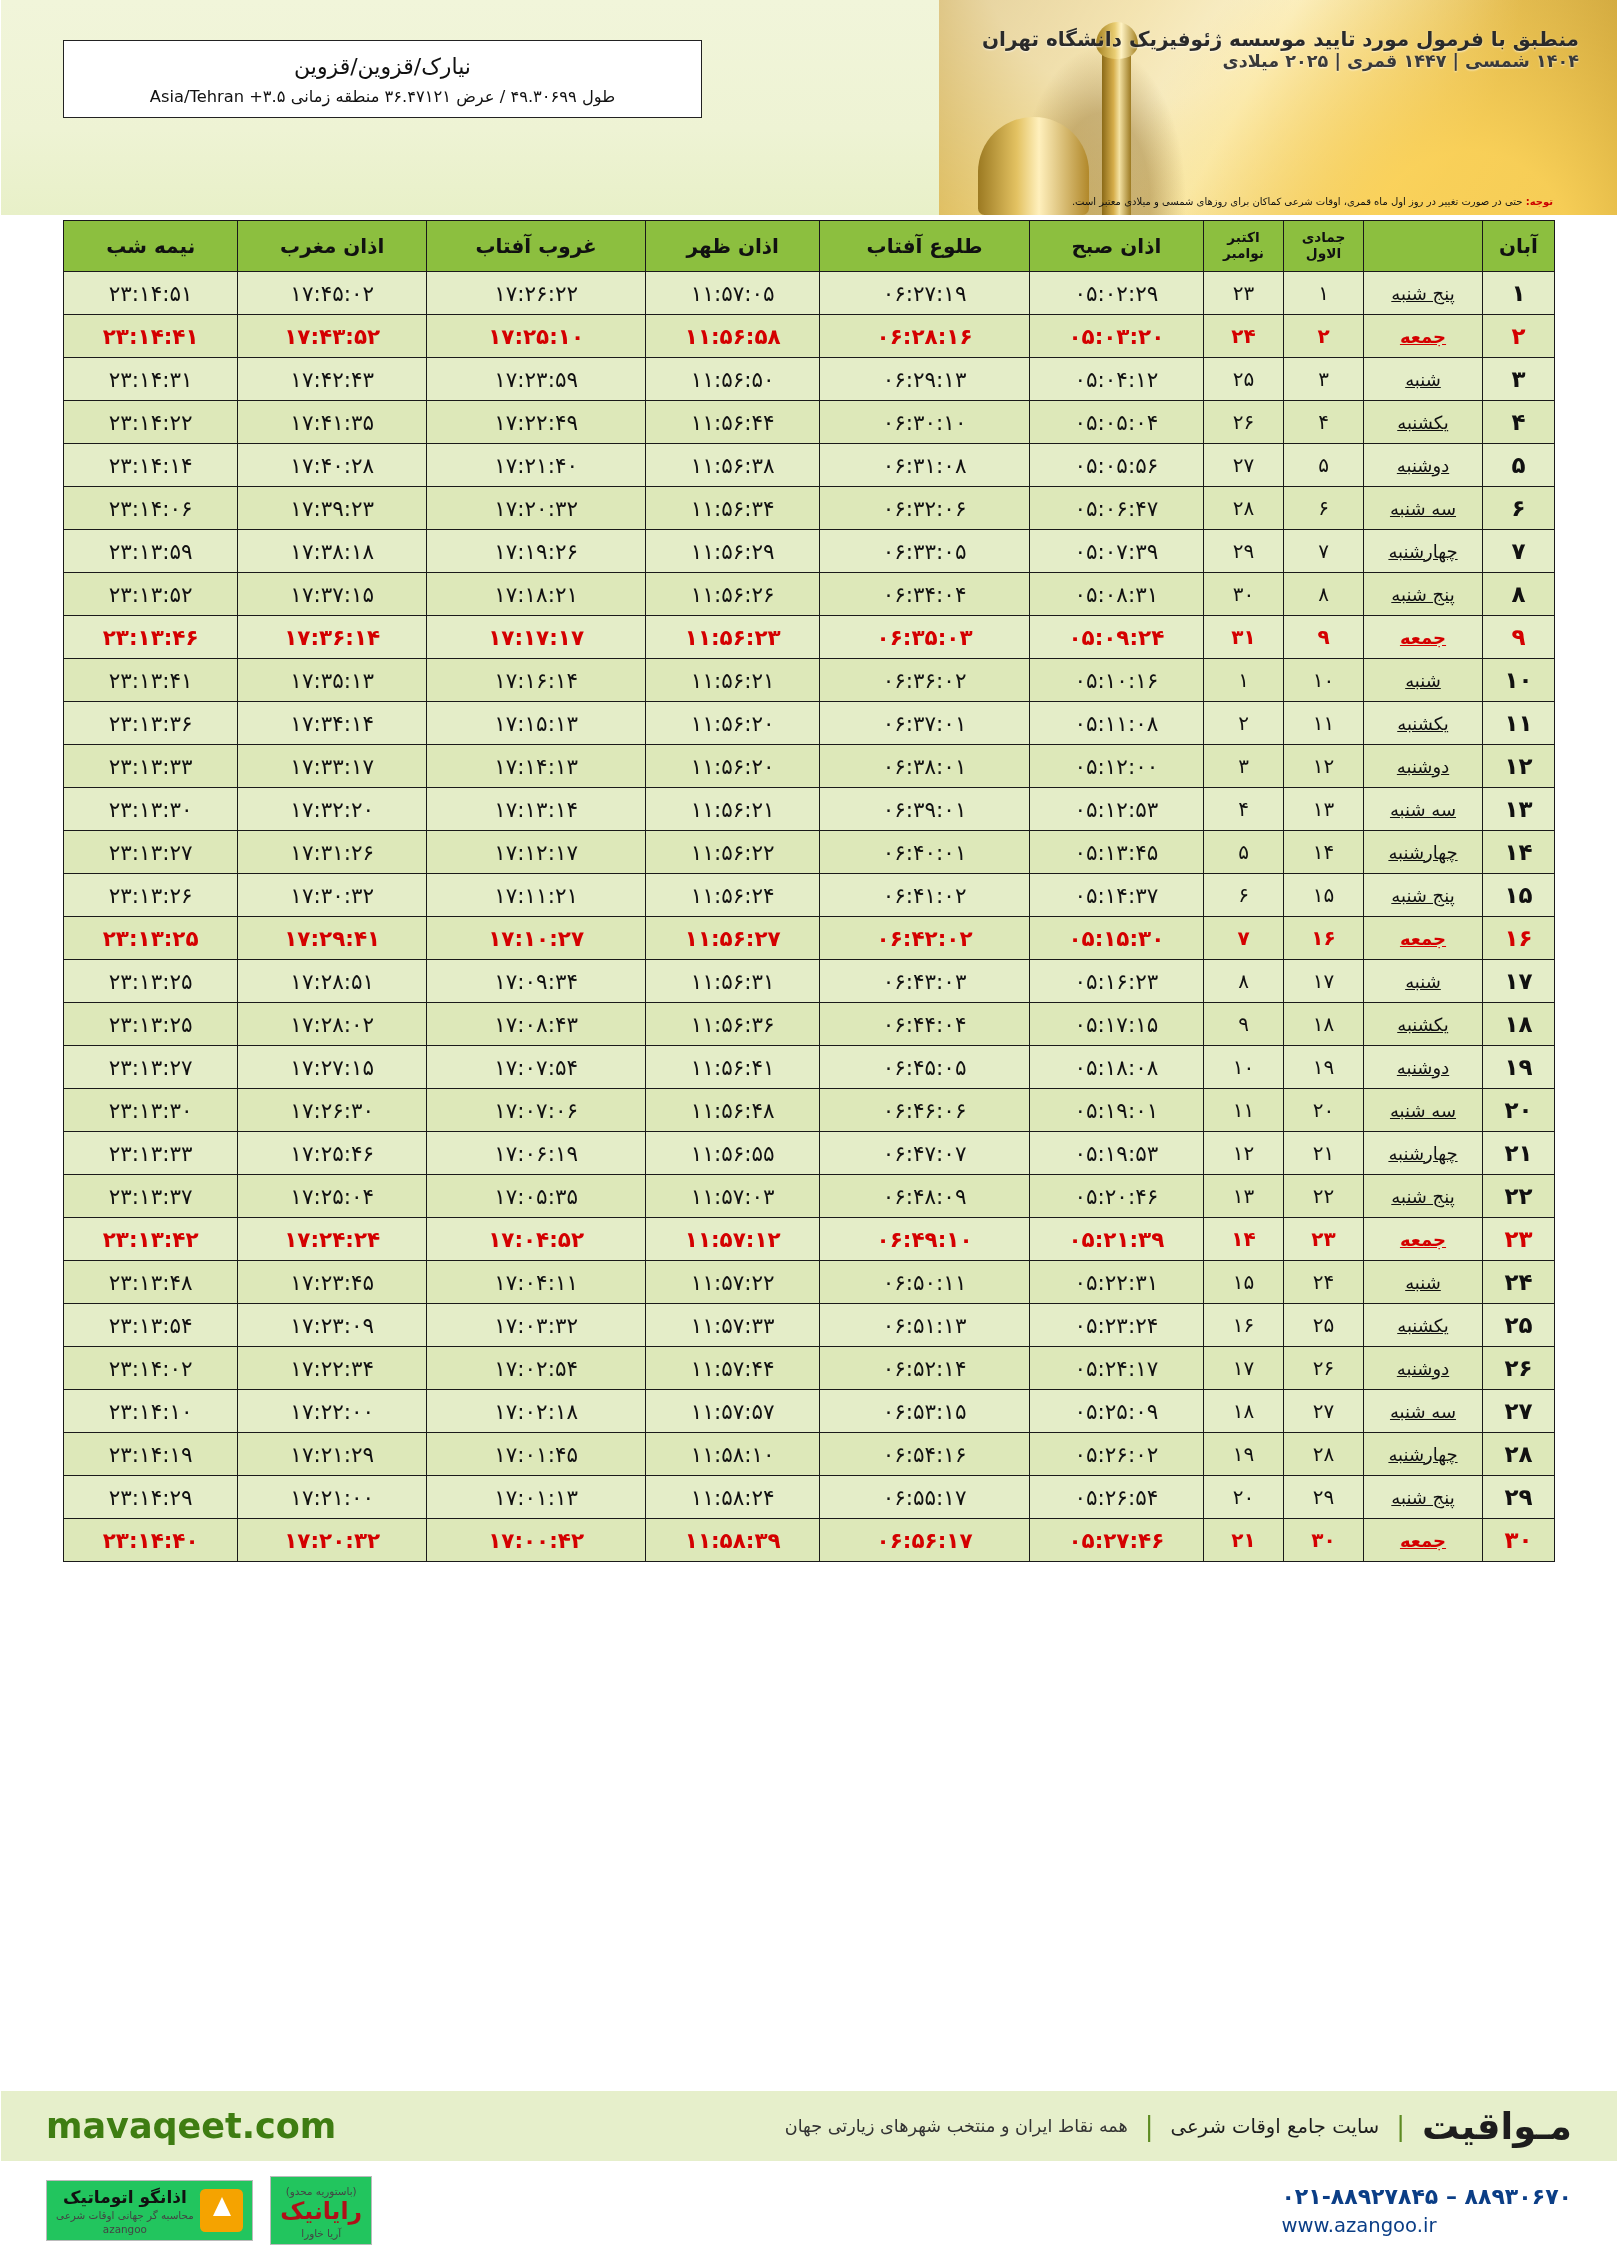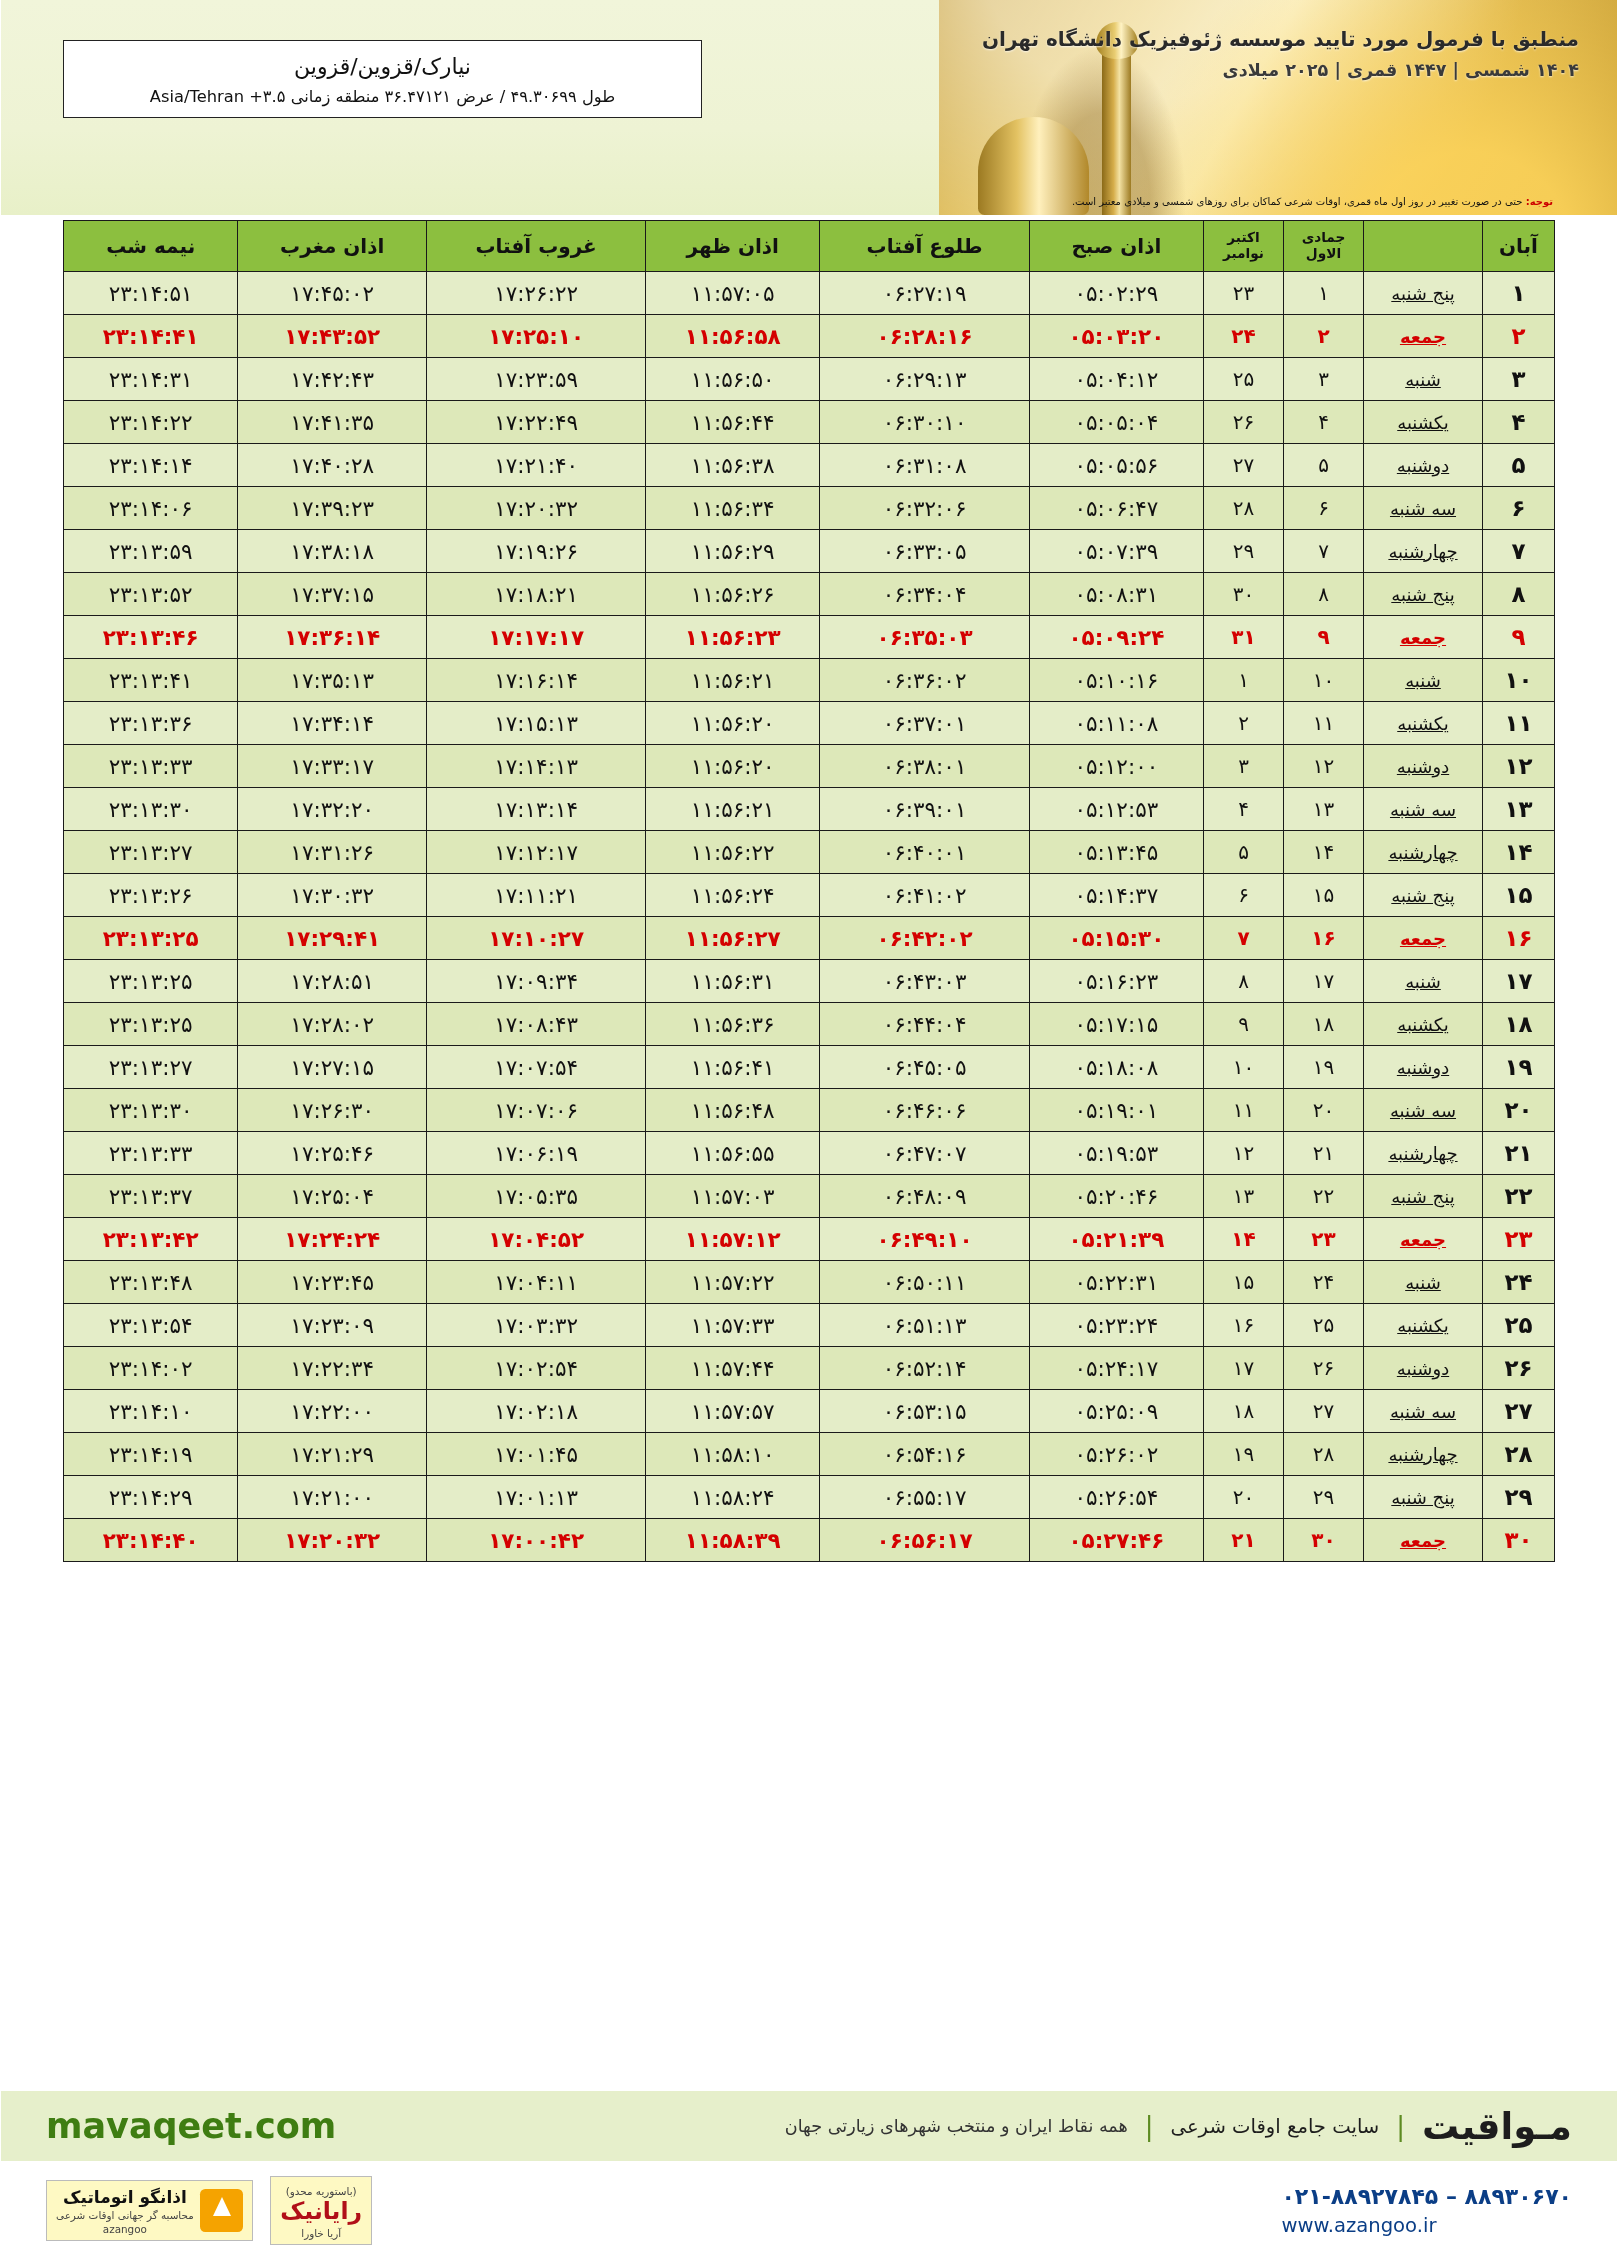--- a/index.html
+++ b/index.html
@@ -51,21 +51,21 @@
     text-shadow: 0 1.3px 2px rgba(255,255,255,.7);
   }
   .hdr-title {
     font-size:40px; font-weight:bold; color:#1f1f1f; letter-spacing:0.7px;
     line-height:1.05;
   }
   .hdr-sub {
     font-size:20px; font-weight:bold; color:#2a2a2a; margin-top:9px;
   }
   .hdr-years {
-    font-size:17.6px; color:#3a3a3a; margin-top:9px; font-weight:bold;
+    font-size:17.6px; color:#3a3a3a; font-weight:bold;
   }
 
   
   .loc-box {
     position:absolute; top:40px; left:63px; width:639px;
     border:1.3px solid #222; background:#fff; text-align:center;
     padding:10.4px 6.5px 11.7px;
   }
   .loc-city { font-size:26px; font-weight:bold; color:#111; line-height:1.15;}
   .loc-region { font-size:22px; color:#111; margin-top:2.6px;}
@@ -137,21 +137,21 @@
     justify-content:space-between; padding:0 46px;
   }
   .foot-col-left { text-align:left; direction:ltr; }
   .foot-phone { font-size:22px; color:#0b3e86; font-weight:bold; }
   .foot-url { font-size:19.6px; color:#0b3e86; margin-top:5.2px; }
   .foot-mid { text-align:right; direction:rtl; }
   .foot-mid div { font-size:17.6px; color:#c00000; font-weight:bold; line-height:1.5;}
   .foot-logos { display:flex; align-items:center; gap:17px; }
   .logo-box {
     border:1.3px solid #bbb; padding:5.2px 9px; text-align:center; direction:rtl;
-    background:#fef9c3;
+    background:#22c55e;
   }
   .logo-box .l1 { font-size:19.6px; font-weight:bold; color:#111; }
   .logo-box .l2 { font-size:10.4px; color:#444; margin-top:2px;}
   .logo-rayanic .l1 { color:#b10f18; font-size:23.5px;}
   .logo-azan { display:flex; align-items:center; gap:6.5px; }
   .azan-icon {
     width:43px; height:43px; background:#f5a300; border-radius:5.2px;
     position:relative;
   }
   .azan-icon:after{

